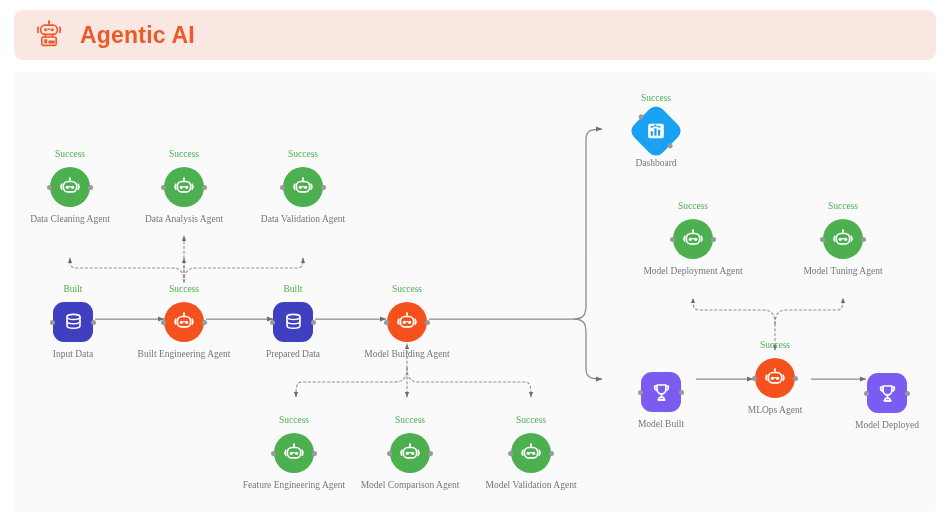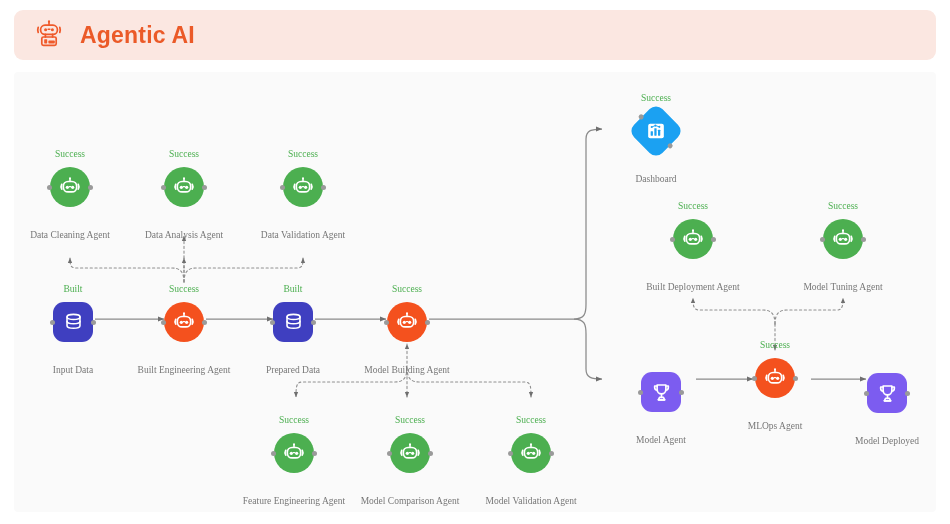--- a/index.html
+++ b/index.html
@@ -51,21 +51,21 @@
     width:40px;height:40px;
     display:flex;align-items:center;justify-content:center;
     position:relative;
   }
   .shape.circle{border-radius:50%;}
   .shape.rounded{border-radius:11px;}
   .shape.diamond{border-radius:9px;transform:rotate(45deg);}
   .shape.diamond > svg{transform:rotate(-45deg);}
   .node-label{
     font-size:9.5px;color:#777777;line-height:1.15;
-    margin-top:22px;white-space:nowrap;
+    margin-top:6px;white-space:nowrap;
   }
   
   .port{
     position:absolute;top:50%;width:5px;height:5px;margin-top:-2.5px;
     background:#9a9a9a;border-radius:50%;
   }
   .port.l{left:-3px;}
   .port.r{right:-3px;}
 </style>
 </head>
@@ -248,21 +248,21 @@
                 <path d="M3.0 9.0 A5.6 5.6 0 0 0 3.0 14.4" fill="none" stroke="#ffffff" stroke-width="1.8" stroke-linecap="round"></path>
                 <path d="M21.0 9.0 A5.6 5.6 0 0 1 21.0 14.4" fill="none" stroke="#ffffff" stroke-width="1.8" stroke-linecap="round"></path>
                 <circle cx="9.1" cy="12.3" r="1.75" fill="#ffffff"></circle>
                 <circle cx="14.9" cy="12.3" r="1.75" fill="#ffffff"></circle>
                 <rect x="10.6" y="10.9" width="2.8" height="1.5" rx="0.7" fill="#ffffff"></rect>
               </svg>
               <span class="port l"></span>
               <span class="port r"></span>
             </div>
           </div>
-          <div class="node-label">Built Deployment Agent</div>
+          <div class="node-label">Model Deployment Agent</div>
         </div>
         <div class="node" style="left: 829px; top: 130px;">
           <div class="status">Success</div>
           <div class="shape-wrap">
             <div class="shape circle" style="background: rgb(76, 175, 80);">
               <svg width="22" height="22" viewBox="0 0 24 24">
                 <g fill="none" stroke="#ffffff" stroke-width="1.7" stroke-linecap="round">
                   <path d="M12 3.2V5.6"></path>
                 </g>
                 <circle cx="12" cy="2.6" r="1.15" fill="#ffffff"></circle>
@@ -368,21 +368,21 @@
                   <path d="M17.0 4.6h2.8v1.6a3.2 3.2 0 0 1-3.0 3.2"></path>
                   <path d="M12 13.6v4.0"></path>
                   <path d="M8.4 20.4h7.2"></path>
                   <path d="M9.8 17.6h4.4l1.4 2.8H8.4z"></path>
                 </g>
               </svg>
               <span class="port l"></span>
               <span class="port r"></span>
             </div>
           </div>
-          <div class="node-label">Model Agent</div>
+          <div class="node-label">Model Built</div>
         </div>
         <div class="node" style="left: 761px; top: 269px;">
           <div class="status">Success</div>
           <div class="shape-wrap">
             <div class="shape circle" style="background: rgb(244, 81, 30);">
               <svg width="22" height="22" viewBox="0 0 24 24">
                 <g fill="none" stroke="#ffffff" stroke-width="1.7" stroke-linecap="round">
                   <path d="M12 3.2V5.6"></path>
                 </g>
                 <circle cx="12" cy="2.6" r="1.15" fill="#ffffff"></circle>

